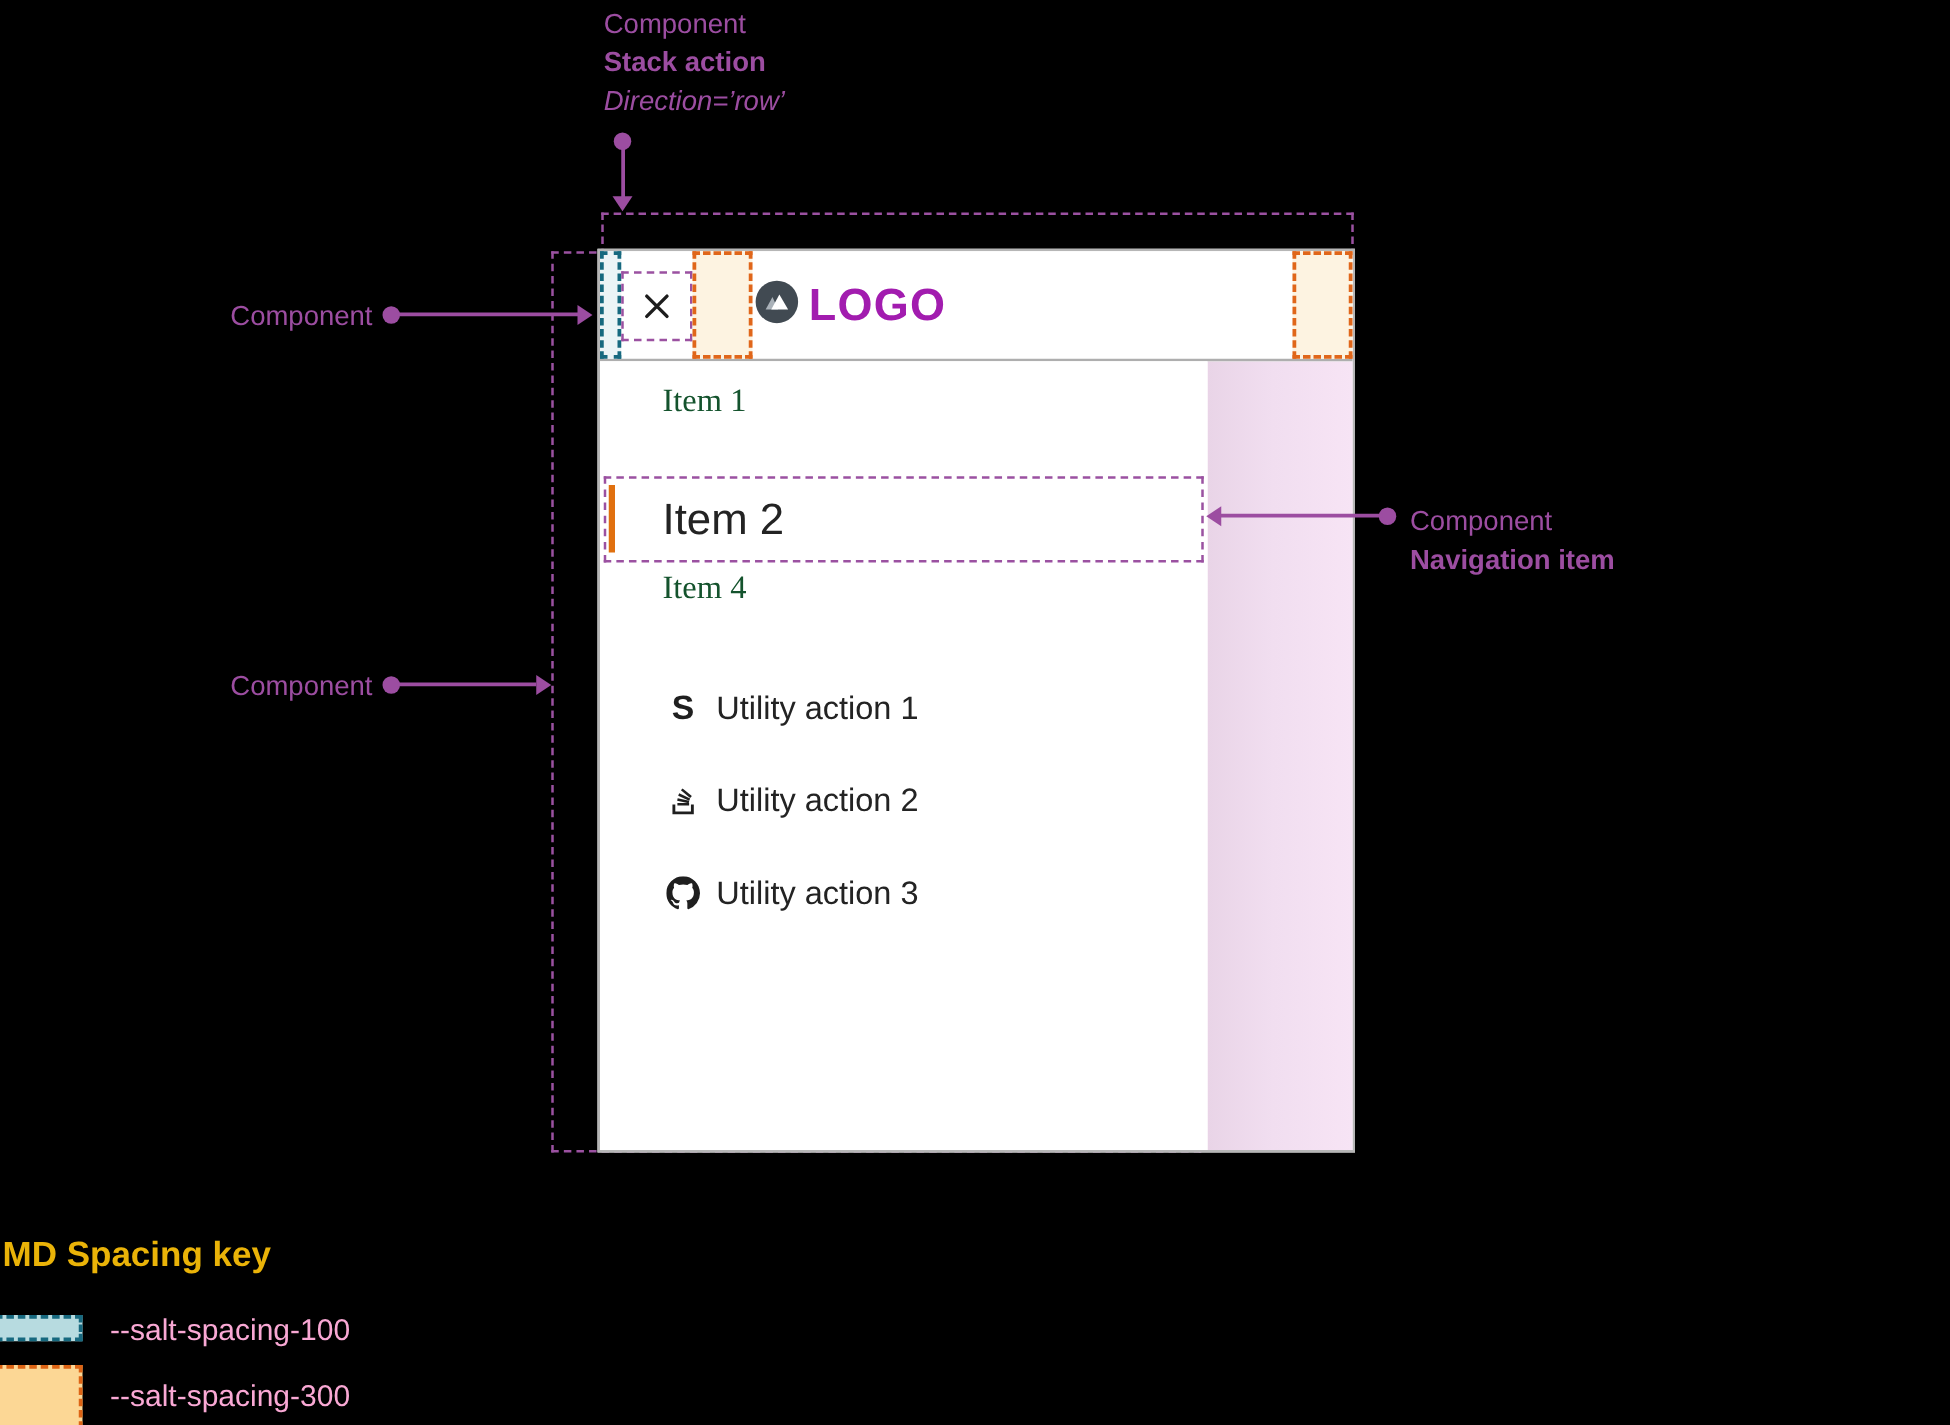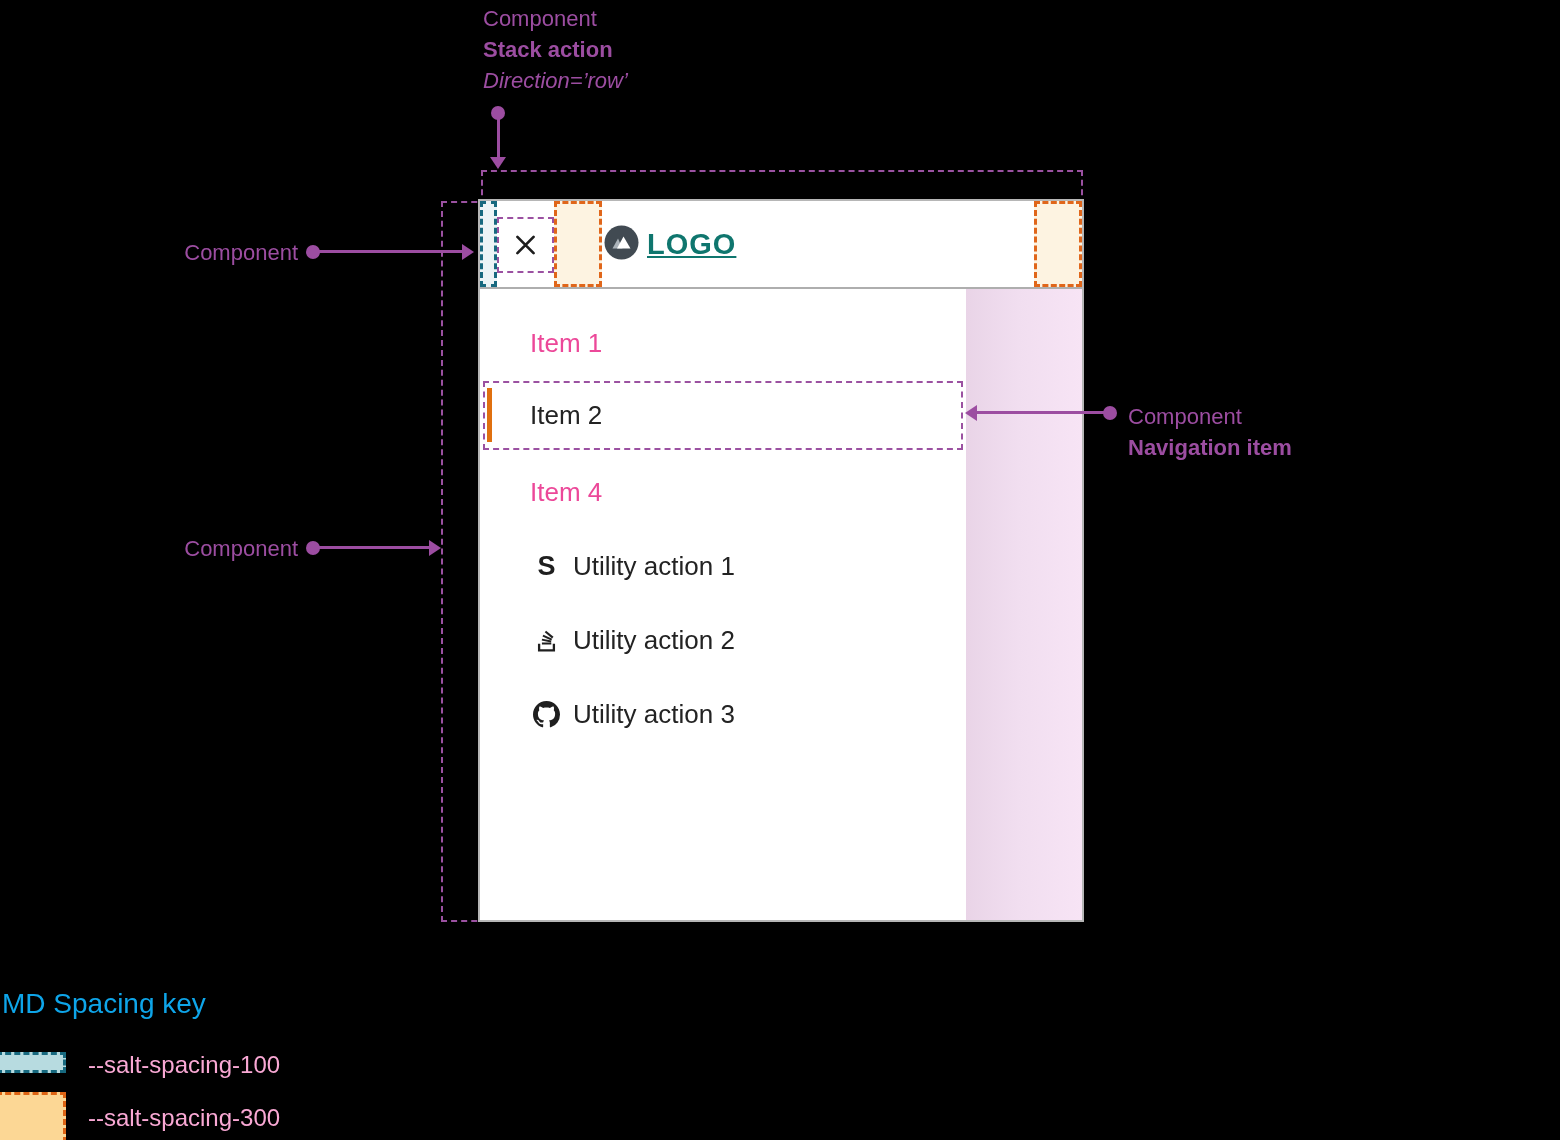--- a/index.html
+++ b/index.html
@@ -18,32 +18,32 @@
   .app-header { position:relative; height:88px; background:#fff; border-bottom:2px solid #aeaeae; flex:0 0 auto; }
   .spacing-100 { position:absolute; left:0; top:0; width:17px; height:86px;
     background:#ecf4f6; border:3px dashed #17697f; }
   .btn-outline { position:absolute; left:17px; top:16px; width:57px; height:56px;
     border:2px dashed #9b51a1; display:flex; align-items:center; justify-content:center; }
   .spacing-300 { position:absolute; top:0; width:48px; height:86px;
     background:#fdf3e1; border:3px dashed #e0661a; }
   .sp300-left { left:74px; }
   .sp300-right { right:0; }
   .logo-group { position:absolute; left:124px; top:0; height:86px; display:flex; align-items:center; gap:8px; }
-  .logo-text { font-size:29px; font-weight:bold; color:#0f766e; letter-spacing:1px;text-decoration:underline; }
+  .logo-text { font-size:36px; font-weight:bold; color:#a21caf; letter-spacing:1px; }
 
   .app-body { flex:1; display:flex; flex-direction:row; min-height:0; }
   .drawer-panel { position:relative; width:486px; background:#fff; padding-top:17px;
     display:flex; flex-direction:column; }
   .backdrop { flex:1; background:linear-gradient(to right,#e9d4e7 0%, #f1def0 45%, #f7e4f5 100%); }
 
-  .nav-row { height:74px; display:flex; align-items:center; padding-left:50px;
-    font-size:26px; color:#ec4899; }
+  .nav-row { height:74px; display:flex; align-items:flex-start; padding-left:50px;
+    font-size:26px; color:#14532d;font-family:Liberation Serif, serif; }
   .nav-active-box { position:relative; margin:1px 0 5px 3px; width:480px; height:69px;
     border:2px dashed #9b51a1; display:flex; align-items:center; padding-left:45px;
-    font-size:26px; color:#232323; }
+    font-size:35px; color:#232323; }
   .active-bar { position:absolute; left:2px; top:5px; width:5px; height:54px; background:#e0700f; }
 
   .utility-row { height:74px; display:flex; align-items:center; padding-left:53px;
     font-size:26px; color:#232323; gap:13px; }
   .u-icon { width:27px; display:flex; align-items:center; justify-content:center; flex:0 0 auto; }
   .s-glyph { font-size:27px; font-weight:bold; color:#1f1f1f; line-height:1; }
 
   
   .ann { position:absolute; z-index:3; font-size:22px; line-height:31px; color:#9c4da1; }
   .ann .b { font-weight:bold; }
@@ -53,21 +53,21 @@
   .hline { position:absolute; height:3px; background:#9c4da1; z-index:3; }
   .vline { position:absolute; width:3px; background:#9c4da1; z-index:3; }
   .head-right { position:absolute; width:0; height:0; z-index:3;
     border-top:8px solid transparent; border-bottom:8px solid transparent; border-left:12px solid #9c4da1; }
   .head-left { position:absolute; width:0; height:0; z-index:3;
     border-top:8px solid transparent; border-bottom:8px solid transparent; border-right:12px solid #9c4da1; }
   .head-down { position:absolute; width:0; height:0; z-index:3;
     border-left:8px solid transparent; border-right:8px solid transparent; border-top:12px solid #9c4da1; }
 
   
-  .legend-title { position:absolute; left:2px; top:988px; font-size:28px; font-weight:normal; color:#0ea5e9; z-index:3; }
+  .legend-title { position:absolute; left:2px; top:988px; font-size:28px; font-weight:bold; color:#eab308; z-index:3; }
   .swatch { position:absolute; left:-4px; z-index:3; }
   .swatch-100 { top:1052px; width:70px; height:21px; background:#b7dbe0; border:3px dashed #17697f; }
   .swatch-300 { top:1092px; width:70px; height:60px; background:#fcd795; border:3px dashed #dd6414; }
   .legend-label { position:absolute; left:88px; font-size:24px; color:#f9a8d4; z-index:3; }
   .label-100 { top:1051px; }
   .label-300 { top:1104px; }
 </style>
 </head>
 <body>
 

